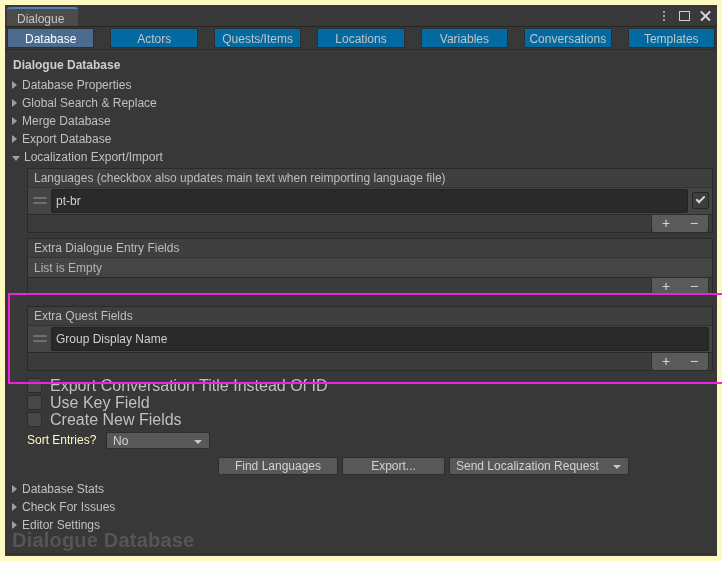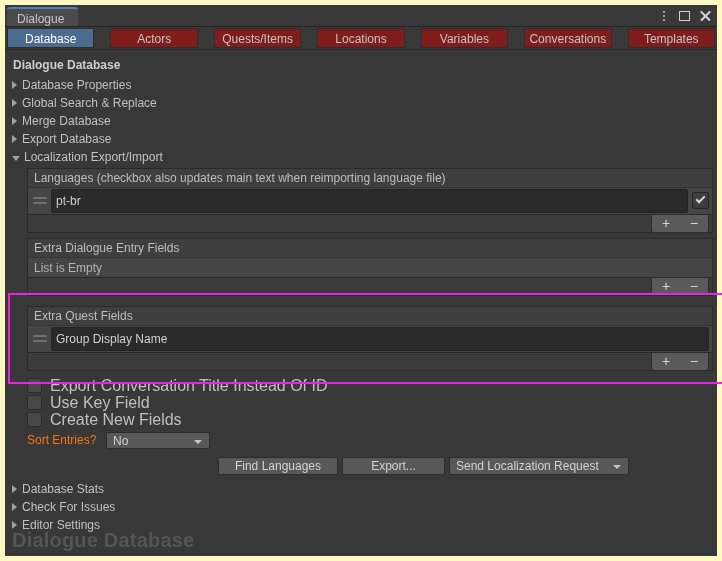--- a/index.html
+++ b/index.html
@@ -89,21 +89,21 @@
     display: flex;
     padding: 1px 2px 0 2px;
     box-sizing: border-box;
     gap: 16px;
   }
   .tab {
     flex: 1 1 0;
     height: 20px;
     line-height: 20px;
     text-align: center;
-    background: #7f1d1d;
+    background: #0369a1;
     color: #c4c4c4;
     font-size: 12px;
     border: 1px solid #2e2e2e;
     box-sizing: border-box;
     white-space: nowrap;
     overflow: hidden;
   }
   .tab.active {
     background: #4b6b8f;
     color: #ffffff;
@@ -285,21 +285,21 @@
   }
   .chk-label { color: #c0c0c0; font-size: 16px; }
 
   .sort-row {
     display: flex;
     align-items: center;
     height: 20px;
     padding-left: 18px;
     margin-top: 2px;
   }
-  .sort-label { color: #f97316; font-size: 12px; width: 79px; }
+  .sort-label { color: #fef9c3; font-size: 12px; width: 79px; }
   .dropdown {
     width: 104px; height: 17px;
     background: #585858;
     border: 1px solid #2d2d2d;
     border-radius: 2px;
     color: #d2d2d2;
     font-size: 12px;
     line-height: 16px;
     padding-left: 6px;
     position: relative;

